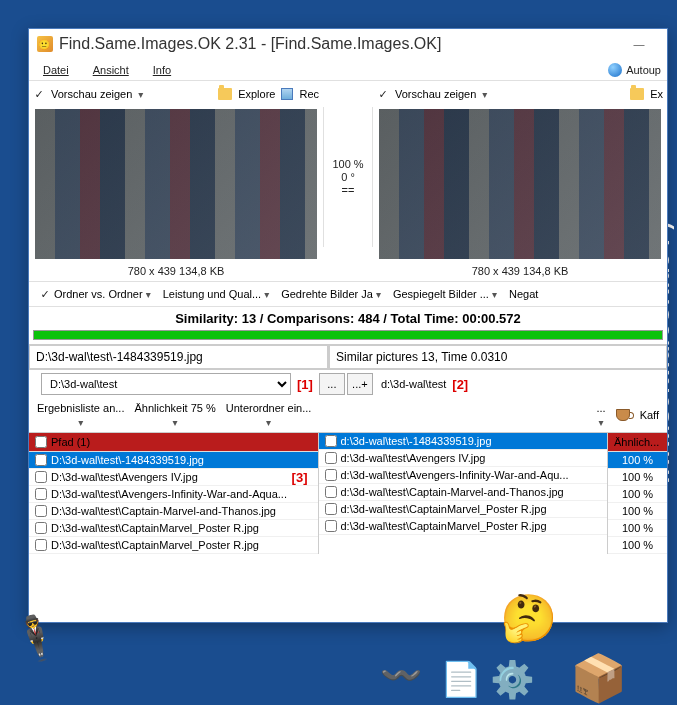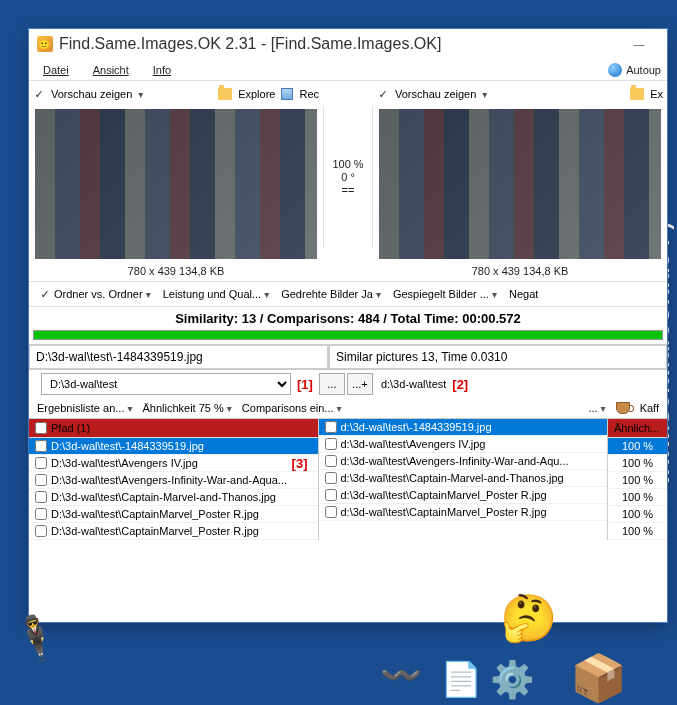--- a/index.html
+++ b/index.html
@@ -39,21 +39,21 @@
 .path-left input { width:100%; height:100%; border:none; }
 .start-btn { flex:0 0 130px; background:#f0f0f0; border:1px solid #aaa; font-weight:bold; font-size:13px; }
 .path-right { flex:1; }
 .path-right input { width:100%; height:100%; border:none; }
 .folder-row { display:flex; align-items:center; padding:3px 12px; gap:2px; }
 .folder-row select { border:1px solid #aaa; padding:2px 4px; width:250px; height:22px; background:#fff; }
 .annot { color:#d00; font-weight:bold; font-size:13px; padding: 0 4px; }
 .smallbtn { width:26px; height:22px; border:1px solid #aaa; background:#f4f4f4; }
 .folder-right-text { padding-left:6px; }
 .filter-row { display:flex; align-items:center; gap:10px; padding:4px 8px; }
-.filter { display:flex; align-items:center; gap:3px; }
+.filter { display:flex; align-items:center; gap:3px;flex-direction:column; }
 .cup { width:14px;height:12px;border:1px solid #8a5a2a;border-radius:0 0 6px 6px;background:#c98b4a;display:inline-block;position:relative; }
 .cup::after { content:"";position:absolute;right:-5px;top:2px;width:4px;height:5px;border:1px solid #8a5a2a;border-left:none;border-radius:0 4px 4px 0; }
 .results { display:flex; border-top:1px solid #ccc; }
 .col { flex:1; }
 .col + .col { border-left:1px solid #ccc; }
 .col-sim { flex:0 0 60px; border-left:1px solid #ccc; }
 .col-header { display:flex; align-items:center; gap:4px; background:#b91c1c; border-bottom:1px solid #ddd; padding:3px 6px; font-size:11px; }
 .col-header input[type=checkbox] { width:12px;height:12px; }
 .row { display:flex; align-items:center; gap:4px; padding:2px 6px; font-size:11px; border-bottom:1px solid #f0f0f0; white-space:nowrap; overflow:hidden; text-overflow:ellipsis; height:17px; }
 .row input[type=checkbox] { width:12px; height:12px; flex-shrink:0; }
@@ -163,21 +163,21 @@
   <div class="filter-row">
     <span class="filter">
         <span>Ergebnisliste an...</span>
         <span class="dd">▾</span>
       </span>
     <span class="filter">
         <span>Ähnlichkeit 75 %</span>
         <span class="dd">▾</span>
       </span>
     <span class="filter">
-        <span>Comparisons ein...</span>
+        <span>Unterordner ein...</span>
         <span class="dd">▾</span>
       </span>
     <span style="flex:1"></span>
     <span class="filter">
         <span>...</span>
         <span class="dd">▾</span>
       </span>
     <span class="cup"></span>
     <span>Kaff</span>
   </div>

